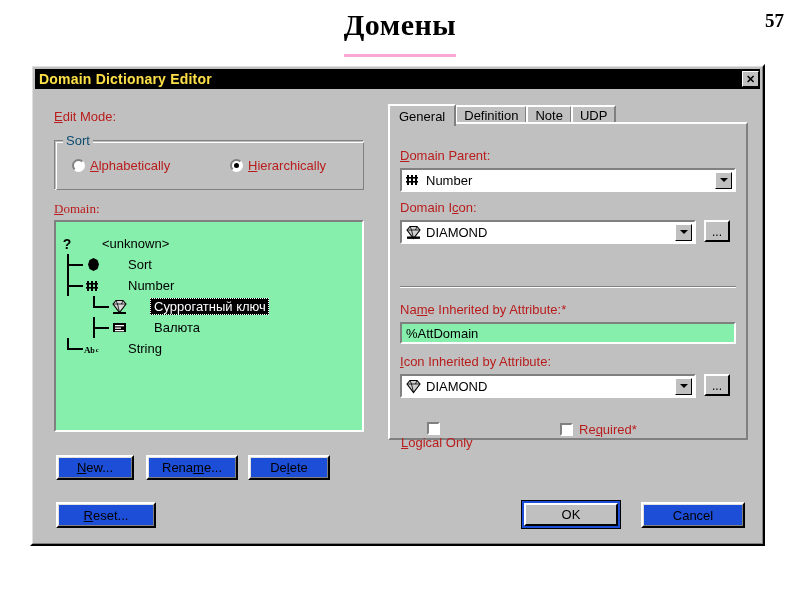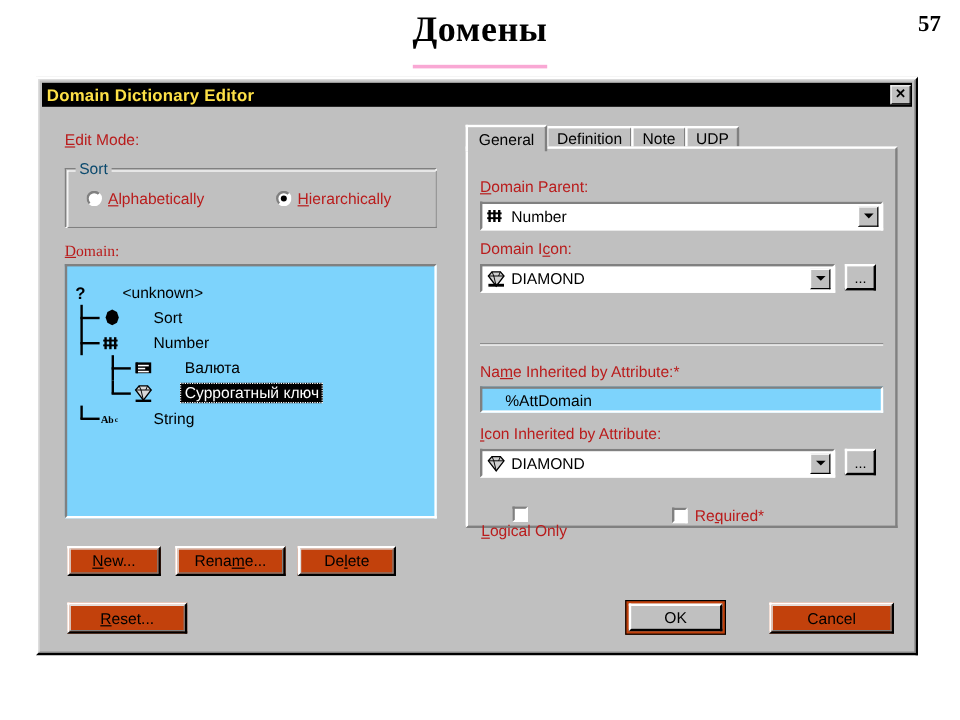--- a/index.html
+++ b/index.html
@@ -105,27 +105,26 @@
 
   
   .lbl {
     font-size: 13px;
     color: #b91c1c;
     white-space: nowrap;
   }
   .lbl u { text-decoration: underline; }
 
   .sunken {
-    background: #7dd3fc;
+    background: #86efac;
     border-top: 2px solid #808080;
     border-left: 2px solid #808080;
     border-right: 2px solid #ffffff;
     border-bottom: 2px solid #ffffff;
     box-sizing: border-box;
-    padding-left: 15px;
   }
   .combo {
     position: absolute;
     background: #ffffff;
     border-top: 2px solid #808080;
     border-left: 2px solid #808080;
     border-right: 2px solid #ffffff;
     border-bottom: 2px solid #ffffff;
     box-sizing: border-box;
     display: flex;
@@ -155,21 +154,21 @@
     flex: none;
     cursor: default;
   }
   .arrow-dn {
     width: 0; height: 0;
     border-left: 4px solid transparent;
     border-right: 4px solid transparent;
     border-top: 4px solid #000;
   }
   .btn {
-    background: #c2410c;
+    background: #1d4ed8;
     border-top: 2px solid #ffffff;
     border-left: 2px solid #ffffff;
     border-right: 2px solid #000000;
     border-bottom: 2px solid #000000;
     box-sizing: border-box;
     display: flex;
     align-items: center;
     justify-content: center;
     font-size: 13px;
     color: #000;
@@ -459,46 +458,46 @@
           <svg class="icon-svg" width="16" height="14" viewBox="0 0 16 14">
             <rect x="2" y="2" width="2" height="10" fill="#000"></rect>
             <rect x="6" y="2" width="2" height="10" fill="#000"></rect>
             <rect x="10" y="2" width="2" height="10" fill="#000"></rect>
             <rect x="1" y="4" width="12" height="1.6" fill="#000"></rect>
             <rect x="1" y="8" width="12" height="1.6" fill="#000"></rect>
           </svg>
         </span>
         <span class="tree-label">Number</span>
       </div>
+      <div class="tree-row selected" style="padding-left: 58px;">
+        <span class="tree-connector" style="left: 41px; top: 10px; width: 16px; height: 1.5px;"></span>
+        <span class="tree-connector" style="left: 41px; top: 0px; width: 1.5px; height: 11px;"></span>
+        <span class="tree-icon">
+          <svg class="icon-svg" width="17" height="16" viewBox="0 0 17 16">
+            <polygon points="2,5 5,1.5 12,1.5 15,5 8.5,13.5" fill="#d8d8d8" stroke="#000" stroke-width="1.1"></polygon>
+            <path d="M2,5 L15,5 M5,1.5 L6.5,5 L8.5,13.5 M12,1.5 L10.5,5" stroke="#000" stroke-width="0.8" fill="none"></path>
+            <rect x="2" y="13" width="13" height="2" fill="#000"></rect>
+          </svg>
+        </span>
+        <span class="tree-label">Суррогатный ключ</span>
+      </div>
       <div class="tree-row" style="padding-left: 58px;">
         <span class="tree-connector" style="left: 41px; top: 10px; width: 16px; height: 1.5px;"></span>
         <span class="tree-connector" style="left: 41px; top: 0px; width: 1.5px; height: 21px;"></span>
         <span class="tree-icon">
           <svg class="icon-svg" width="17" height="15" viewBox="0 0 17 15">
             <rect x="2" y="3" width="13" height="9" fill="#000"></rect>
             <rect x="4" y="5" width="9" height="1.3" fill="#fff"></rect>
             <rect x="4" y="7.5" width="6" height="1.3" fill="#fff"></rect>
             <rect x="4" y="10" width="9" height="1.3" fill="#fff"></rect>
             <path d="M3,3 L3,12" stroke="#000" stroke-width="2"></path>
           </svg>
         </span>
         <span class="tree-label">Валюта</span>
       </div>
-      <div class="tree-row selected" style="padding-left: 58px;">
-        <span class="tree-connector" style="left: 41px; top: 10px; width: 16px; height: 1.5px;"></span>
-        <span class="tree-connector" style="left: 41px; top: 0px; width: 1.5px; height: 11px;"></span>
-        <span class="tree-icon">
-          <svg class="icon-svg" width="17" height="16" viewBox="0 0 17 16">
-            <polygon points="2,5 5,1.5 12,1.5 15,5 8.5,13.5" fill="#d8d8d8" stroke="#000" stroke-width="1.1"></polygon>
-            <path d="M2,5 L15,5 M5,1.5 L6.5,5 L8.5,13.5 M12,1.5 L10.5,5" stroke="#000" stroke-width="0.8" fill="none"></path>
-            <rect x="2" y="13" width="13" height="2" fill="#000"></rect>
-          </svg>
-        </span>
-        <span class="tree-label">Суррогатный ключ</span>
-      </div>
       <div class="tree-row" style="padding-left: 32px;">
         <span class="tree-connector" style="left: 15px; top: 10px; width: 16px; height: 1.5px;"></span>
         <span class="tree-connector" style="left: 15px; top: 0px; width: 1.5px; height: 11px;"></span>
         <span class="tree-icon">
           <svg class="icon-svg" width="20" height="14" viewBox="0 0 20 14">
             <text x="0" y="11" font-family="Liberation Serif, serif" font-size="10" font-weight="bold" fill="#000">A</text>
             <text x="7" y="11" font-family="Liberation Serif, serif" font-size="9" font-weight="bold" fill="#000">b</text>
             <text x="13" y="10" font-family="Liberation Serif, serif" font-size="7" font-weight="bold" fill="#000">c</text>
           </svg>
         </span>
@@ -602,21 +601,21 @@
 
 <div class="checkbox" style="left:401px; top:422px;flex-direction:column;">
   <span class="check-box"></span>
   <span class="lbl"><u>L</u>ogical Only</span>
 </div>
 <div class="checkbox" style="left:524px; top:422px;margin-left:36px;">
   <span class="check-box"></span>
   <span class="lbl">Re<u>q</u>uired*</span>
 </div>
 
-<div class="btn default" style="left:521px; top:500px; width:84px; height:29px;">
+<div class="btn default" style="left:521px; top:500px; width:100px; height:29px;">
   <div class="dflt-face">
       <span>OK</span>
     </div>
 </div>
 <div class="btn" style="left:641px; top:502px; width:104px; height:26px;">
   <div class="inner">
       <span>Cancel</span>
     </div>
 </div>
 

